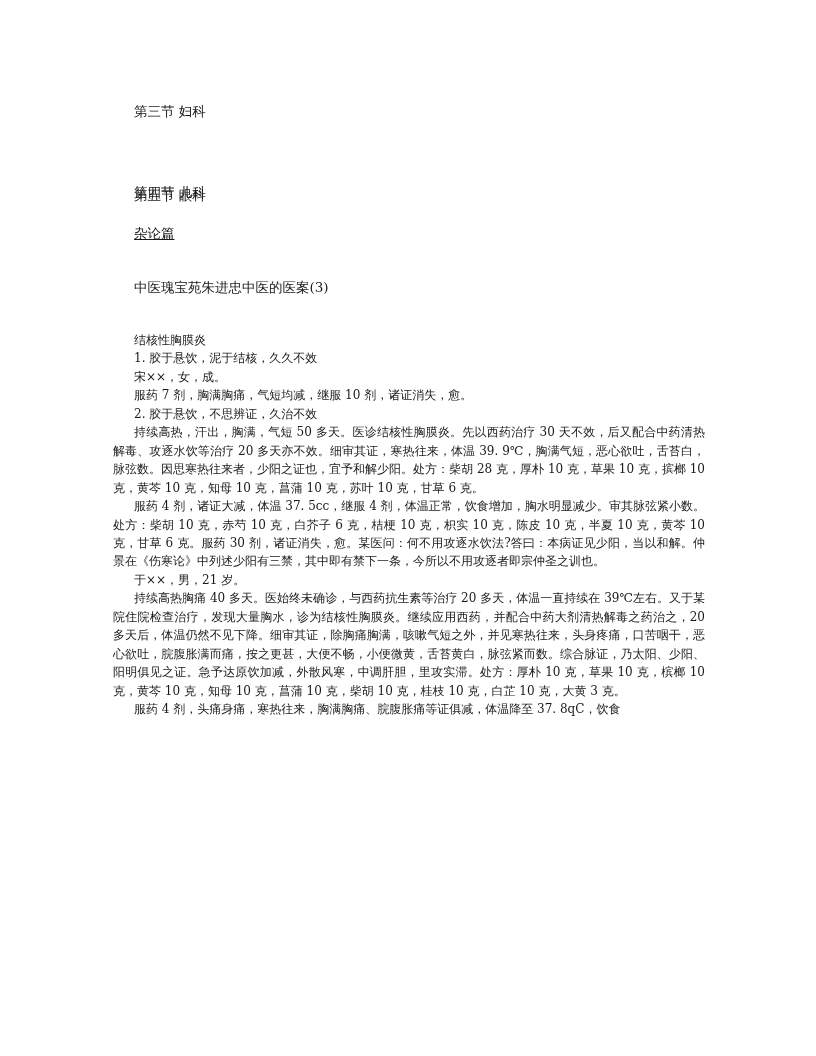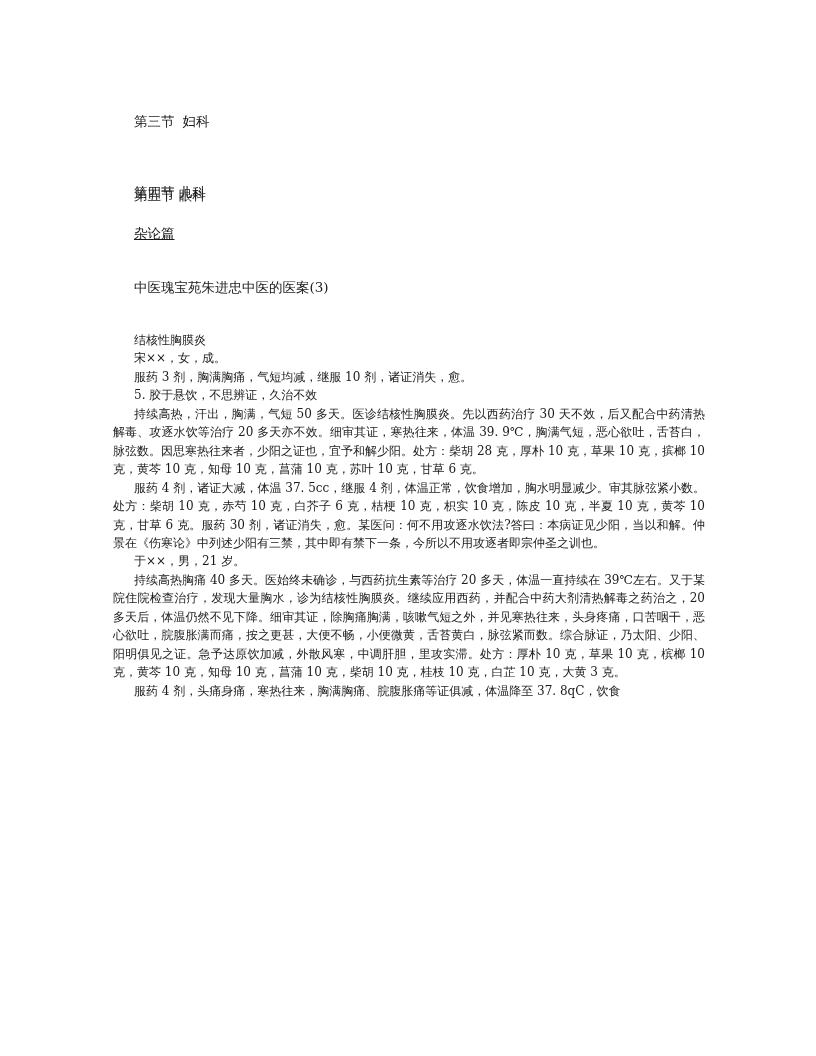--- a/index.html
+++ b/index.html
@@ -5,30 +5,31 @@
   html, body { margin: 0; padding: 0; background: #ffffff; }
   body { width: 816px; height: 1056px; position: relative; overflow: hidden;
          font-family: "DejaVu Serif", "Liberation Serif", serif; color: #1a1a1a; }
   .toc { position: absolute; left: 134px; font-size: 13.5px; line-height: 16px; white-space: nowrap; }
   .body-text { position: absolute; left: 113px; top: 331px; width: 592px; font-size: 12px; line-height: 18.45px; }
   .body-text p { margin: 0; text-indent: 21px; text-align: justify; text-align-last: left; }
 </style>
 </head>
 <body>
 
-<div class="toc" style="top:115px;font-family:Liberation Mono, monospace;">第三节  妇科</div>
+<div class="toc" style="top:103px;">第三节  妇科</div>
 <div class="toc" style="top:152px;margin-top:32px;">第四节  儿科</div>
 <div class="toc" style="top:187px;">第五节  眼科</div>
 <div class="toc" style="top:225px;text-decoration:underline;">杂论篇</div>
 
 <div class="toc" style="top:279px;text-align:center;">中医瑰宝苑朱进忠中医的医案(3)</div>
 
 <div class="body-text">
   <p>结核性胸膜炎</p>
+  <p>1. 胶于悬饮，泥于结核，久久不效</p>
   <p>宋××，女，成。</p>
-  <p>服药 3 剂，胸满胸痛，气短均减，继服 10 剂，诸证消失，愈。</p>
-  <p>5. 胶于悬饮，不思辨证，久治不效</p>
+  <p>服药 7 剂，胸满胸痛，气短均减，继服 10 剂，诸证消失，愈。</p>
+  <p>2. 胶于悬饮，不思辨证，久治不效</p>
   <p>持续高热，汗出，胸满，气短 50 多天。医诊结核性胸膜炎。先以西药治疗 30 天不效，后又配合中药清热解毒、攻逐水饮等治疗 20 多天亦不效。细审其证，寒热往来，体温 39. 9℃，胸满气短，恶心欲吐，舌苔白，脉弦数。因思寒热往来者，少阳之证也，宜予和解少阳。处方：柴胡 28 克，厚朴 10 克，草果 10 克，摈榔 10 克，黄芩 10 克，知母 10 克，菖蒲 10 克，苏叶 10 克，甘草 6 克。</p>
   <p>服药 4 剂，诸证大减，体温 37. 5cc，继服 4 剂，体温正常，饮食增加，胸水明显减少。审其脉弦紧小数。处方：柴胡 10 克，赤芍 10 克，白芥子 6 克，桔梗 10 克，枳实 10 克，陈皮 10 克，半夏 10 克，黄芩 10 克，甘草 6 克。服药 30 剂，诸证消失，愈。某医问：何不用攻逐水饮法?答曰：本病证见少阳，当以和解。仲景在《伤寒论》中列述少阳有三禁，其中即有禁下一条，今所以不用攻逐者即宗仲圣之训也。</p>
   <p>于××，男，21 岁。</p>
   <p>持续高热胸痛 40 多天。医始终未确诊，与西药抗生素等治疗 20 多天，体温一直持续在 39℃左右。又于某院住院检查治疗，发现大量胸水，诊为结核性胸膜炎。继续应用西药，并配合中药大剂清热解毒之药治之，20 多天后，体温仍然不见下降。细审其证，除胸痛胸满，咳嗽气短之外，并见寒热往来，头身疼痛，口苦咽干，恶心欲吐，脘腹胀满而痛，按之更甚，大便不畅，小便微黄，舌苔黄白，脉弦紧而数。综合脉证，乃太阳、少阳、阳明俱见之证。急予达原饮加减，外散风寒，中调肝胆，里攻实滞。处方：厚朴 10 克，草果 10 克，槟榔 10 克，黄芩 10 克，知母 10 克，菖蒲 10 克，柴胡 10 克，桂枝 10 克，白芷 10 克，大黄 3 克。</p>
   <p>服药 4 剂，头痛身痛，寒热往来，胸满胸痛、脘腹胀痛等证俱减，体温降至 37. 8qC，饮食</p>
 </div>
 
 </body></html>

